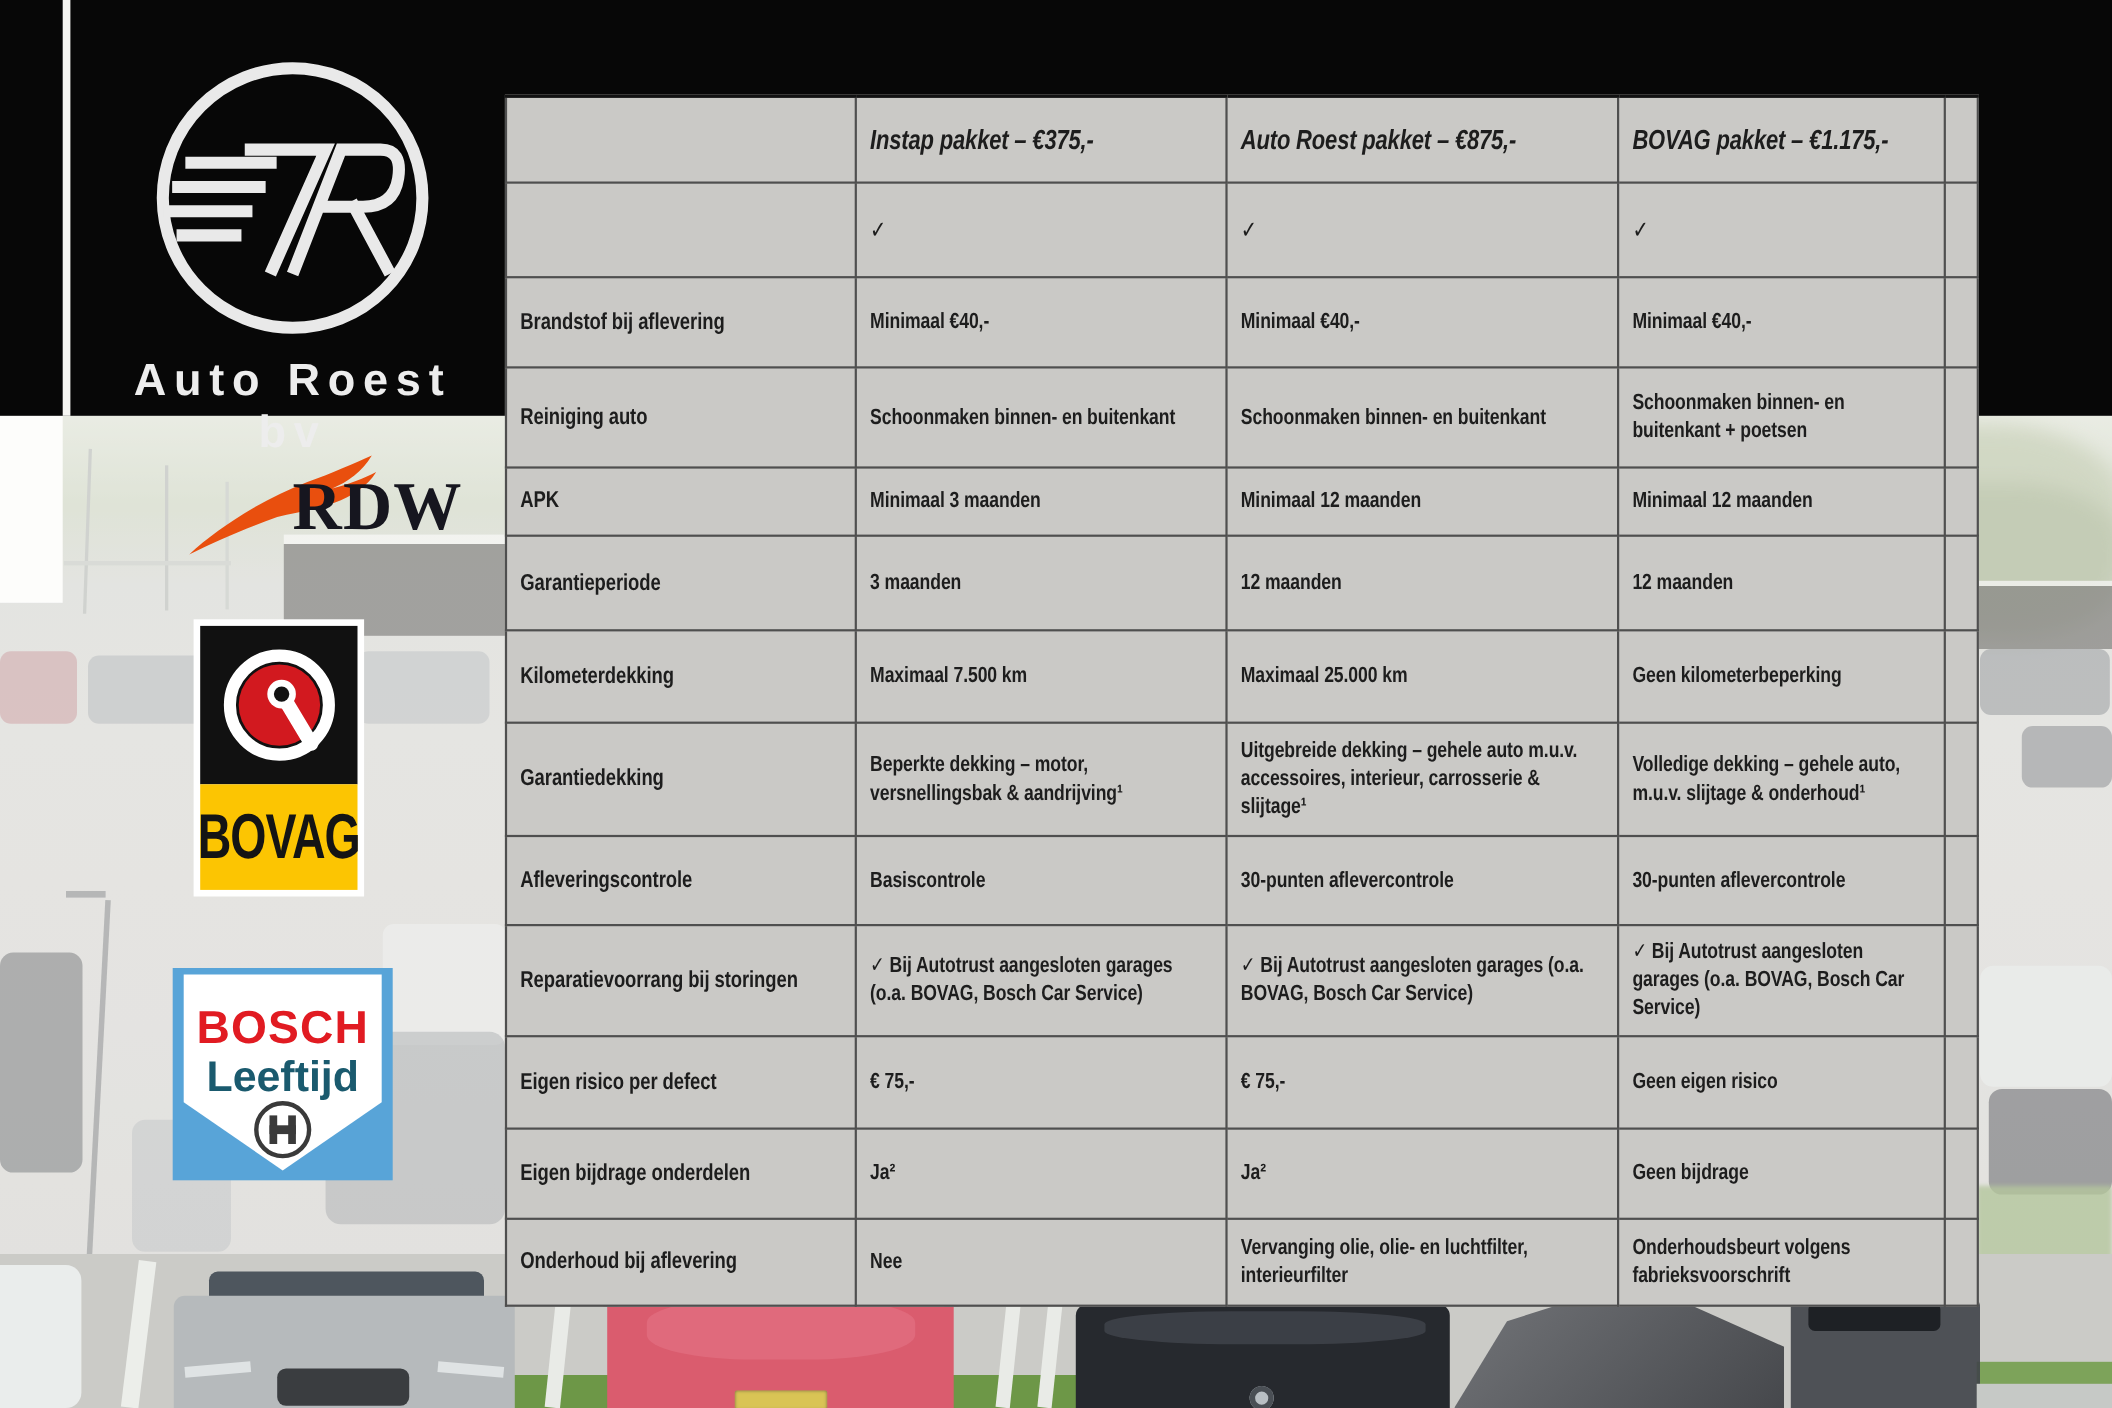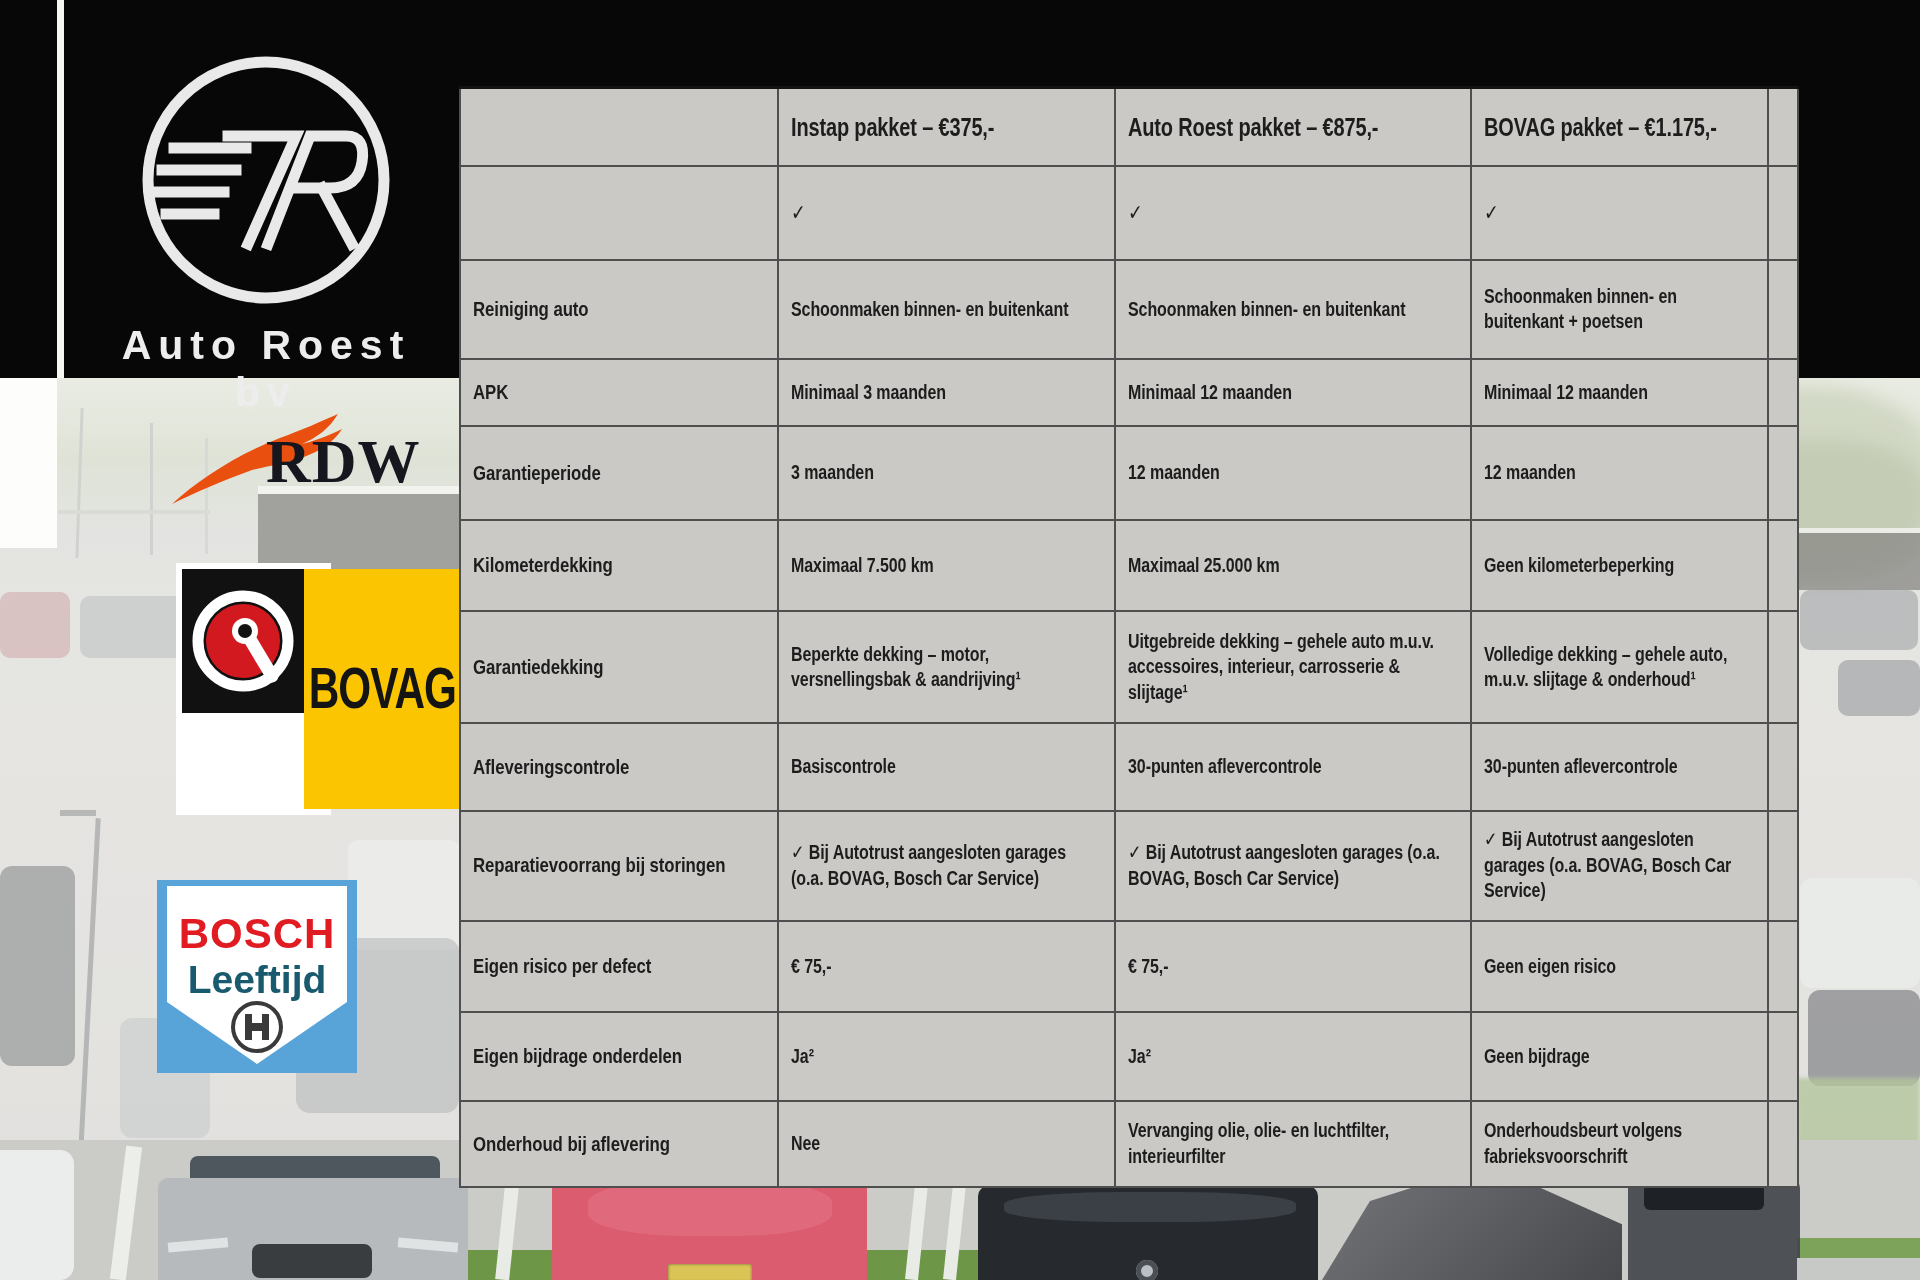--- a/index.html
+++ b/index.html
@@ -19,21 +19,21 @@
   #arlogo .name{position:absolute;left:0;top:282px;width:340px;text-align:center;
                 font-size:41px;font-weight:700;letter-spacing:7px;color:#ededed;}
 
   
   #rdw{position:absolute;left:100px;top:408px;width:310px;height:110px;text-align:center;}
   #rdw .word{position:absolute;left:166px;top:18px;font-family:"Liberation Serif","DejaVu Serif",serif;
              font-weight:700;font-size:62px;color:#16161f;letter-spacing:1px;}
 
   
   #bovag{position:absolute;left:176px;top:563px;width:155px;height:252px;background:#fff;
-         box-sizing:border-box;padding:6px;display:flex;flex-direction:row;}
+         box-sizing:border-box;padding:6px;display:flex;flex-direction:column;justify-content:flex-end;}
   #bovag .top{background:#111;height:144px;display:flex;align-items:center;justify-content:center;}
   #bovag .bottom{background:#fcc502;flex:1;display:flex;align-items:center;justify-content:center;}
   #bovag .word{font-size:45px;font-weight:700;color:#141414;letter-spacing:-1px;
                transform:scaleY(1.28) scaleX(.94);}
 
   
   #bosch{position:absolute;left:157px;top:880px;width:200px;height:193px;background:#58a4d8;}
   #bosch svg{position:absolute;left:0;top:0;}
   #bosch .l1{position:absolute;left:0;top:30px;width:200px;text-align:center;
              font-size:42px;font-weight:700;color:#e11b22;letter-spacing:1px;}
@@ -173,21 +173,21 @@
 
   <table id="pkg">
     <colgroup>
       <col style="width:318px">
         <col style="width:337px">
         <col style="width:356px">
         <col style="width:297px">
         <col style="width:30px">
     </colgroup>
     <thead>
-      <tr style="height:78px;">
+      <tr style="height:78px;font-style:italic;">
         <th>
             <div class="cx"></div>
           </th>
         <th>
             <div class="cx">Instap pakket – €375,-</div>
           </th>
         <th>
             <div class="cx">Auto Roest pakket – €875,-</div>
           </th>
         <th>
@@ -205,20 +205,35 @@
             <div class="cx">✓</div>
           </td>
           <td>
             <div class="cx">✓</div>
           </td>
           <td>
             <div class="cx">✓</div>
           </td>
           <td class="gut"></td>
         </tr>
+        <tr style="height: 74px;">
+          <td class="lbl">
+            <div class="cx">Brandstof bij aflevering</div>
+          </td>
+          <td>
+            <div class="cx">Minimaal €40,-</div>
+          </td>
+          <td>
+            <div class="cx">Minimaal €40,-</div>
+          </td>
+          <td>
+            <div class="cx">Minimaal €40,-</div>
+          </td>
+          <td class="gut"></td>
+        </tr>
         <tr style="height: 83px;">
           <td class="lbl">
             <div class="cx">Reiniging auto</div>
           </td>
           <td>
             <div class="cx">Schoonmaken binnen- en buitenkant</div>
           </td>
           <td>
             <div class="cx">Schoonmaken binnen- en buitenkant</div>
           </td>

